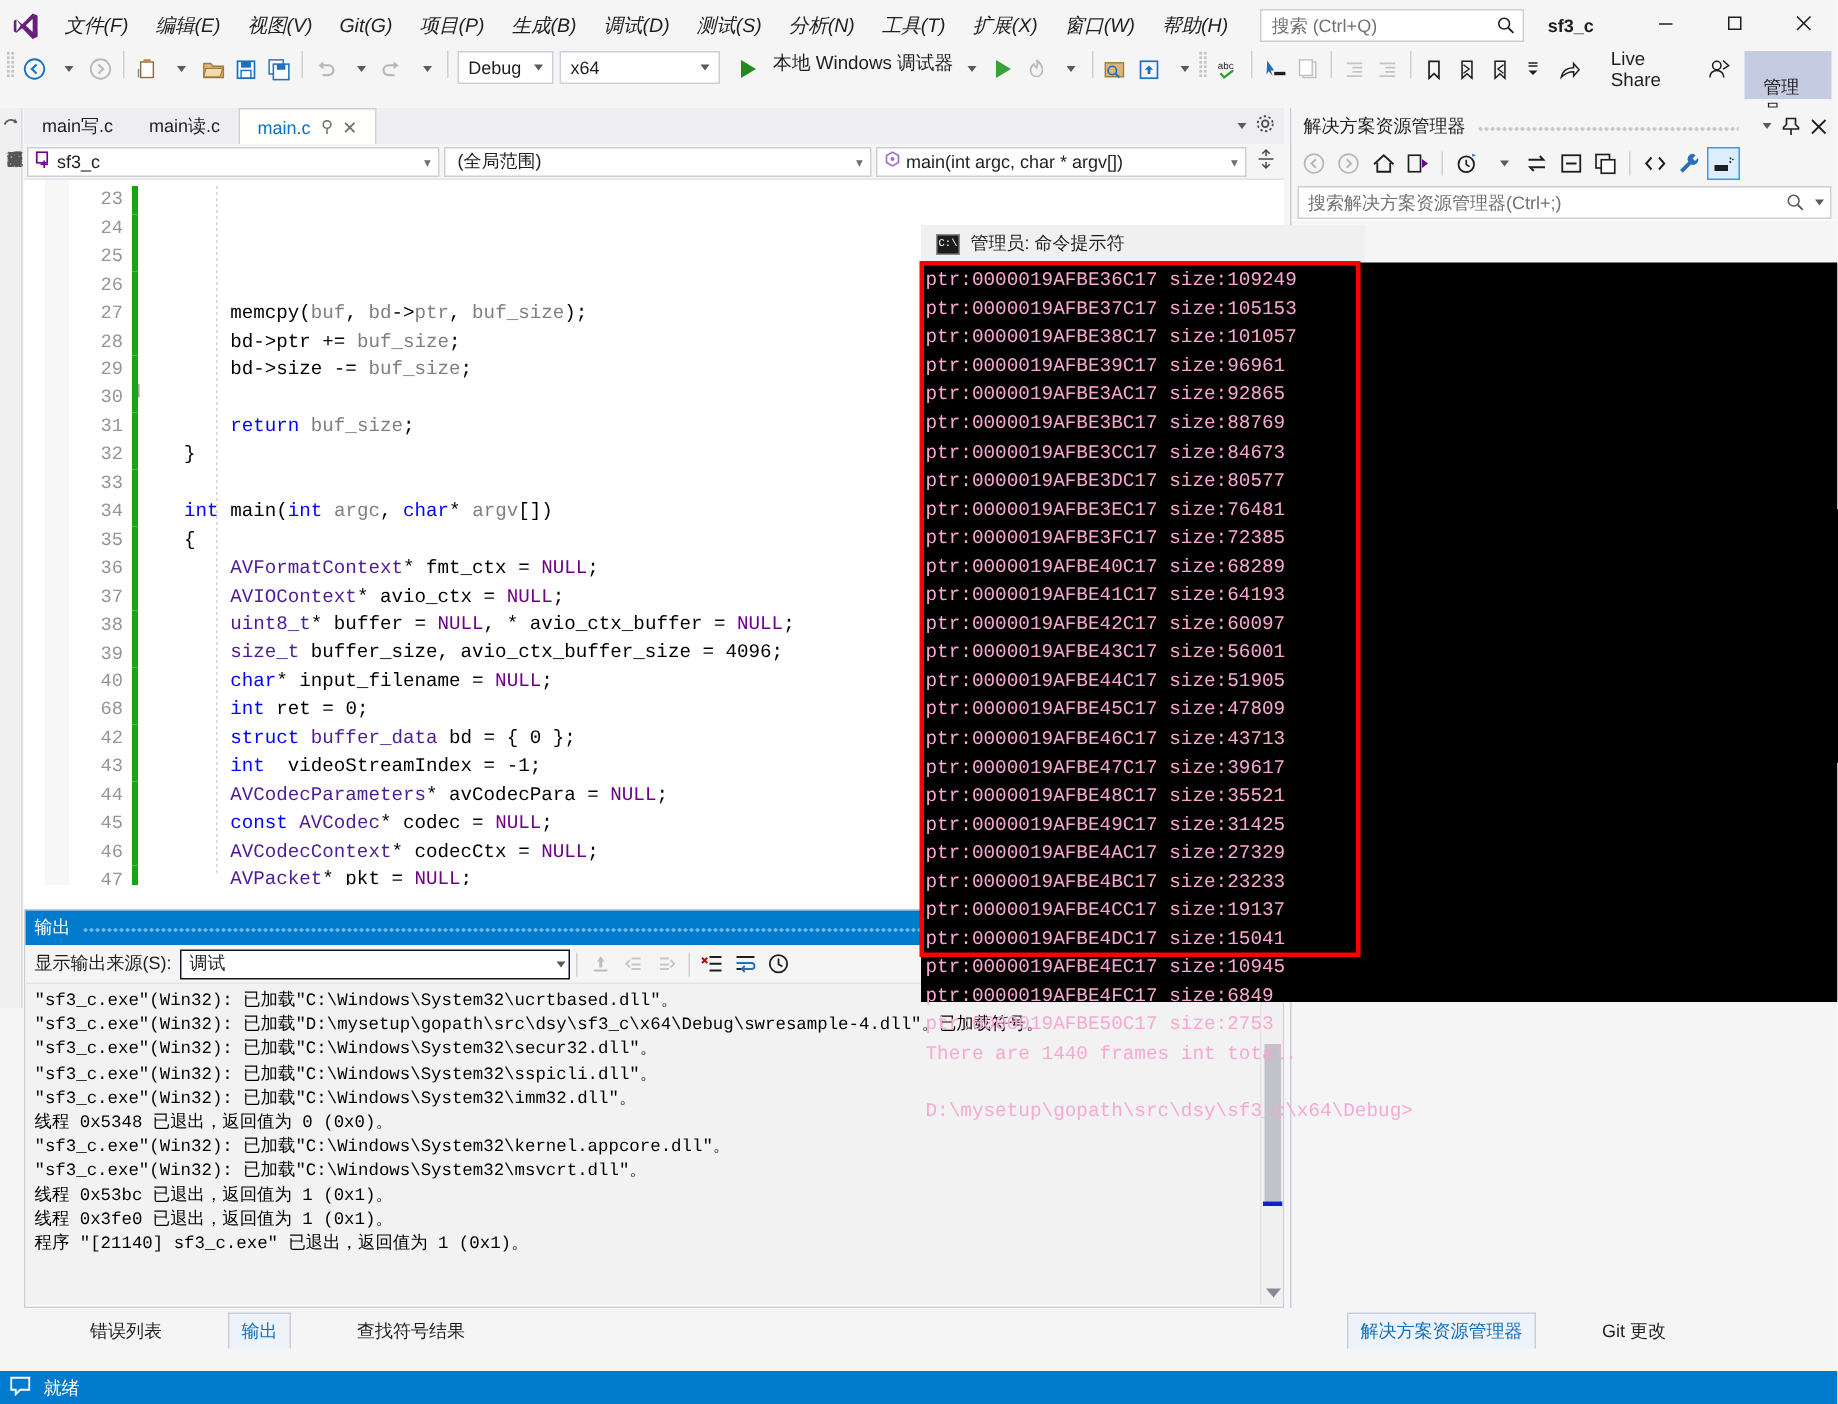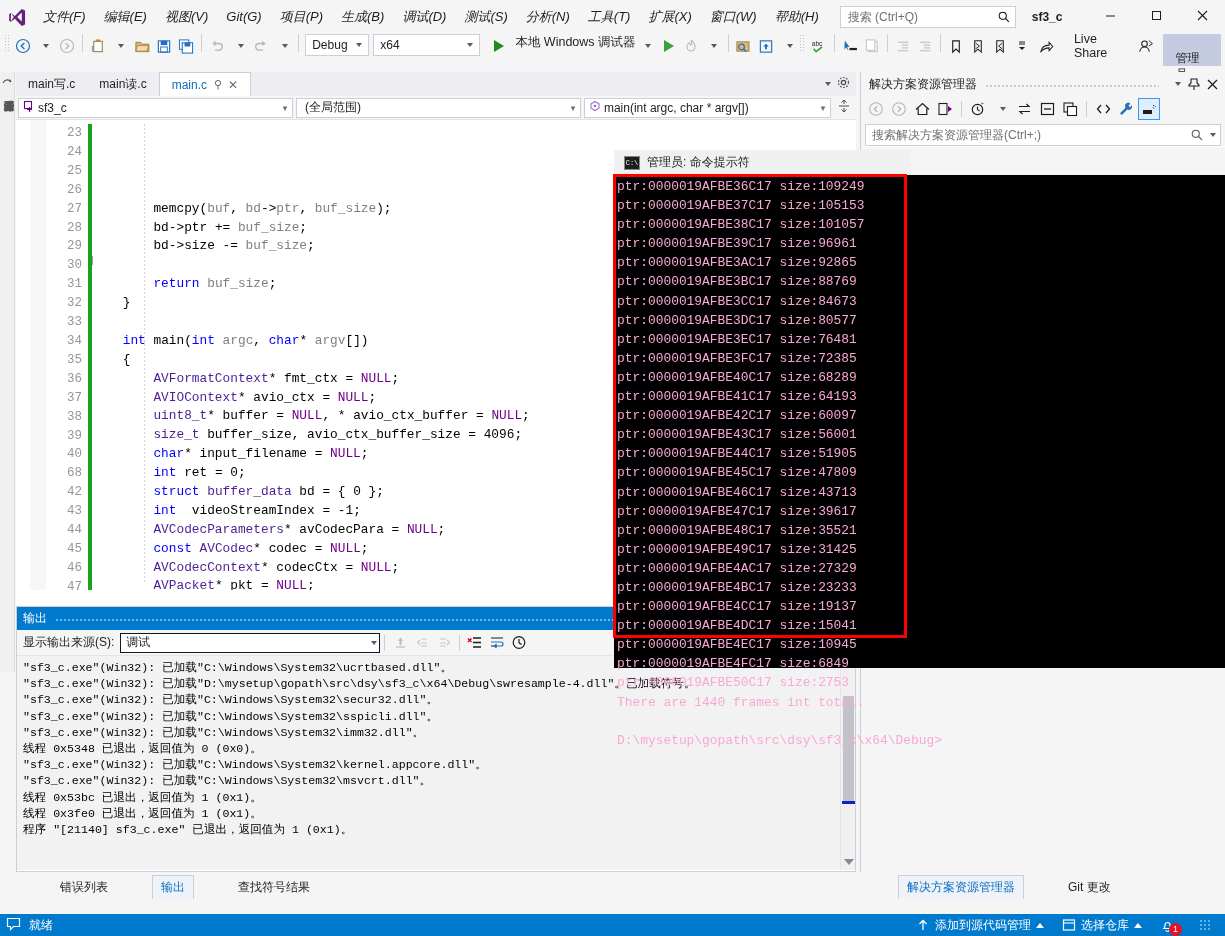--- a/index.html
+++ b/index.html
@@ -819,40 +819,15 @@
 
   <div class="statusbar">
     <div class="sb-left">
       <span>
         <svg width="15" height="14" viewBox="0 0 15 14">
             <path d="M1.5 1.5h12v8h-6l-3 3v-3h-3z" fill="none" stroke="#fff" stroke-width="1.2"></path>
           </svg>
       </span>
       <span>就绪</span>
     </div>
-    <div class="sb-right">
-      <div class="sb-item">
-        <svg width="14" height="14" viewBox="0 0 14 14">
-          <path d="M7 12V2.5M3.5 6 7 2.5 10.5 6" fill="none" stroke="#fff" stroke-width="1.3"></path>
-        </svg>
-        <span>添加到源代码管理</span>
-        <span class="sb-caret"></span>
-      </div>
-      <div class="sb-item">
-        <svg width="14" height="14" viewBox="0 0 14 14">
-          <rect x="1.5" y="2" width="11" height="10" fill="none" stroke="#fff" stroke-width="1.2"></rect>
-          <line x1="1.5" y1="5" x2="12.5" y2="5" stroke="#fff" stroke-width="1.1"></line>
-        </svg>
-        <span>选择仓库</span>
-        <span class="sb-caret"></span>
-      </div>
-      <div class="sb-item notif">
-        <svg width="15" height="15" viewBox="0 0 15 15">
-          <path d="M4 10.5c1-1 1-1.8 1-3.5a2.5 2.5 0 0 1 5 0c0 1.7 0 2.5 1 3.5z" fill="none" stroke="#fff" stroke-width="1.2"></path>
-          <path d="M6 12a1.5 1.5 0 0 0 3 0" fill="none" stroke="#fff" stroke-width="1.1"></path>
-        </svg>
-        <span class="badge">1</span>
-      </div>
-      <div class="grip"></div>
-    </div>
   </div>
 
 </div>
 
 </body></html>

